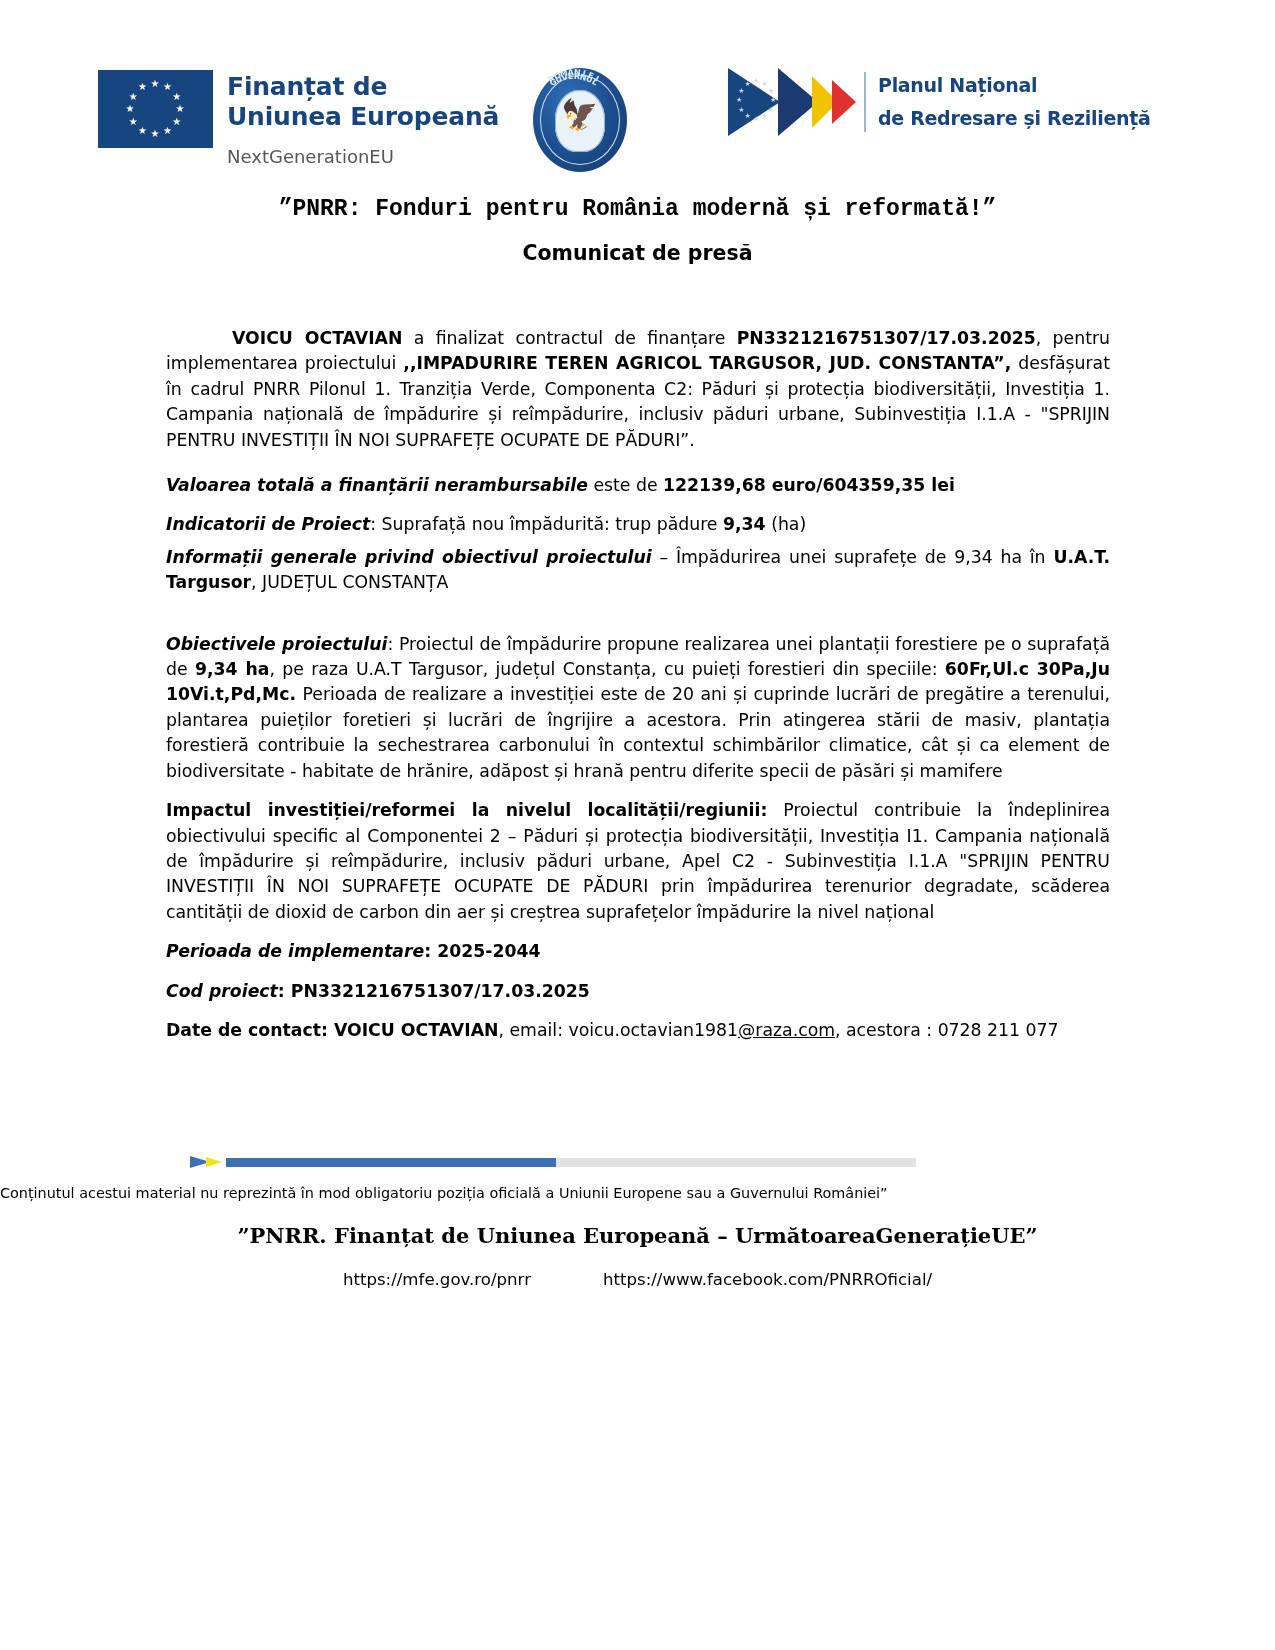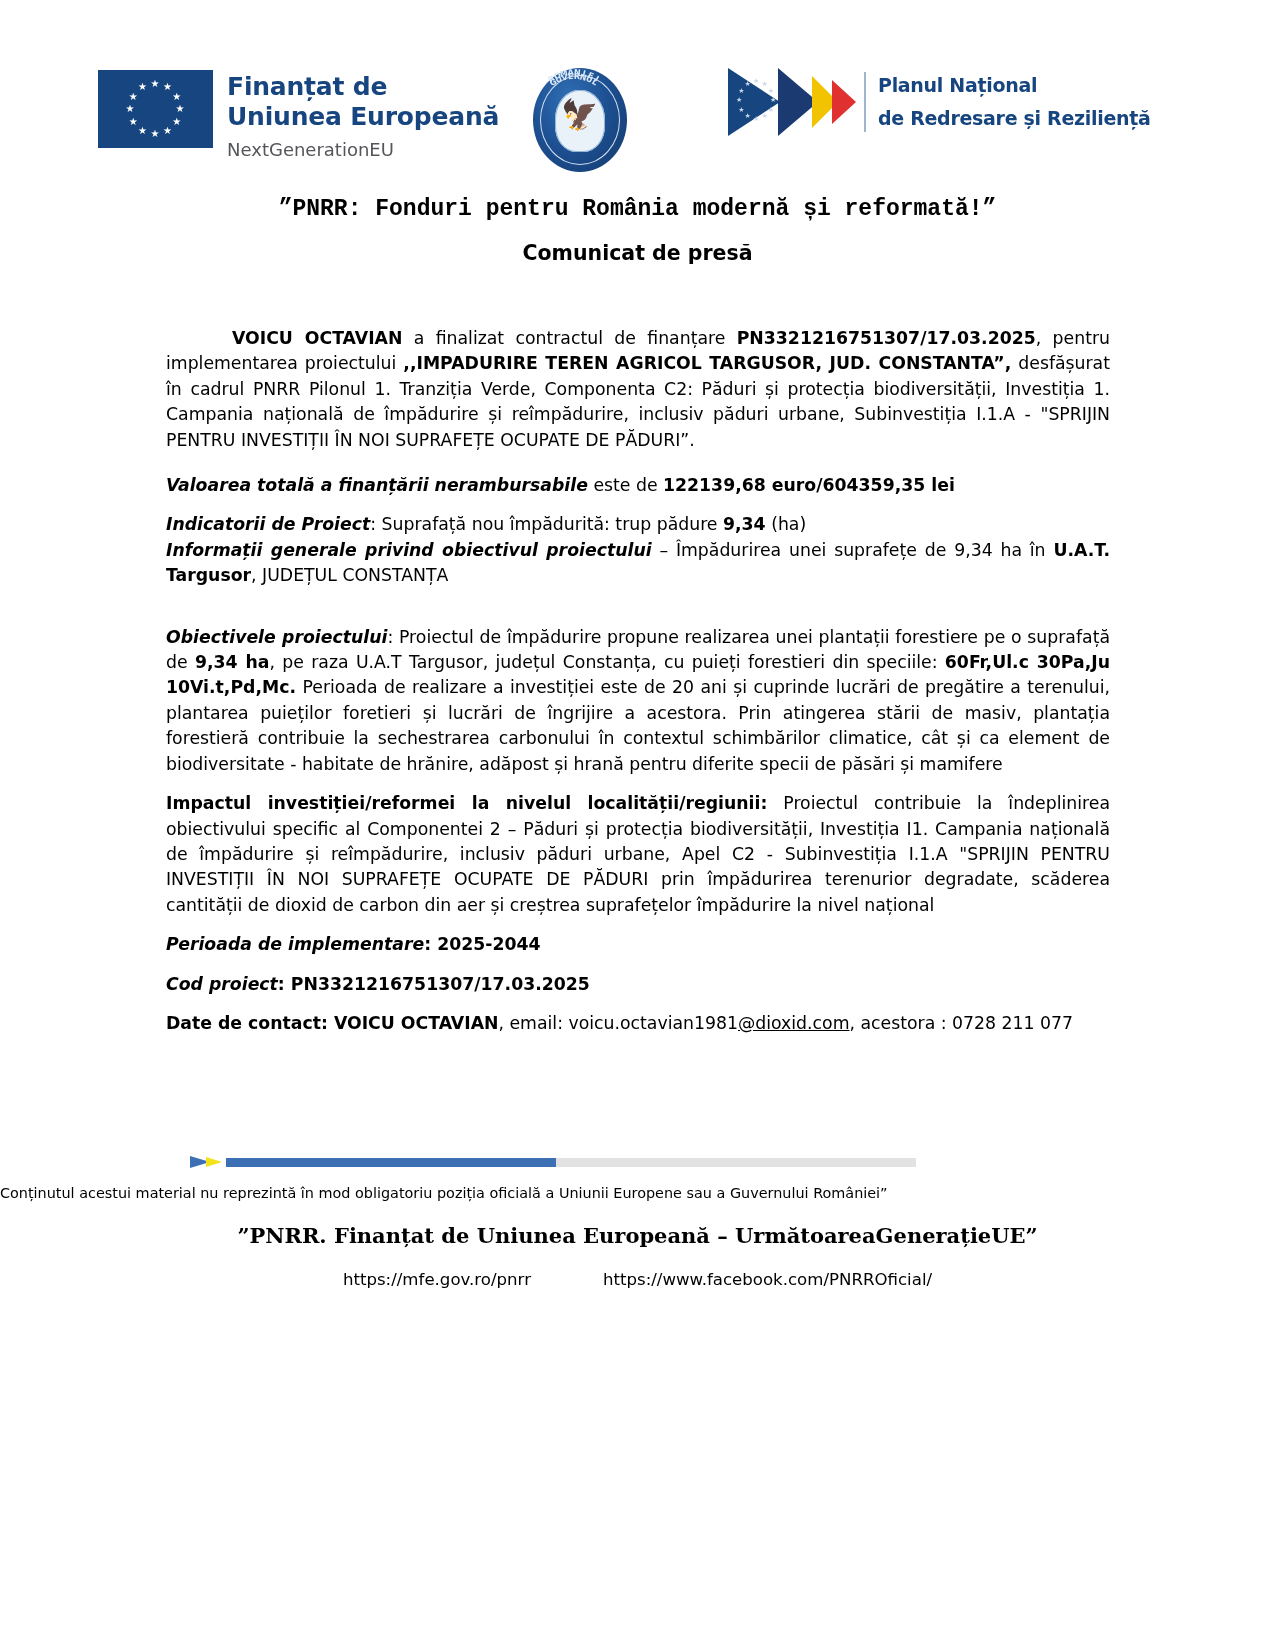--- a/index.html
+++ b/index.html
@@ -64,21 +64,21 @@
     font-size: 25px;
     line-height: 30px;
     color: #17457f;
     letter-spacing: -0.2px;
     white-space: nowrap;
   }
   .eu-words .l3 {
     font-size: 18px;
     line-height: 24px;
     color: #54565a;
-    margin-top: 6px;
+    margin-top: 13px;
     white-space: nowrap;
   }
 
   
   .logo-gov {
     position: absolute;
     left: 527px;
     top: 8px;
     width: 108px;
     height: 108px;
@@ -219,21 +219,21 @@
     width: 944px;
   }
   p.para {
     margin: 0 0 14px 0;
     font-size: 17.3px;
     line-height: 25.4px;
     text-align: justify;
     text-justify: inter-word;
     font-family: "DejaVu Sans", "Liberation Sans", sans-serif;
   }
-  p.para.tight { margin-bottom: 0; }
+  p.para.tight { margin-bottom: 7px; }
   p.lead { text-indent: 66px; margin-bottom: 20px; }
   b { font-weight: bold; }
   i.bi { font-weight: bold; }
   .gap-md { height: 22px; }
 
   .link-u {
     text-decoration: underline;
   }
 
   
@@ -425,21 +425,21 @@
 
     <p class="para">
       <i class="bi">Perioada de implementare</i><b>: </b><b>2025-2044</b>
     </p>
 
     <p class="para">
       <i class="bi">Cod proiect</i><b>: </b><b>PN3321216751307/17.03.2025</b>
     </p>
 
     <p class="para">
-      <b>Date de contact:</b><b> VOICU OCTAVIAN</b><span>, email: </span><span>voicu.octavian1981</span><span class="link-u">@dioxid.com</span><span>, acestora : </span><span>0728 211 077</span>
+      <b>Date de contact:</b><b> VOICU OCTAVIAN</b><span>, email: </span><span>voicu.octavian1981</span><span class="link-u">@raza.com</span><span>, acestora : </span><span>0728 211 077</span>
     </p>
   </div>
 
   <div class="footer-bar">
     <div class="fb-track"></div>
     <div class="fb-fill"></div>
     <div class="fb-arrow"></div>
     <div class="fb-arrow2"></div>
   </div>
 

